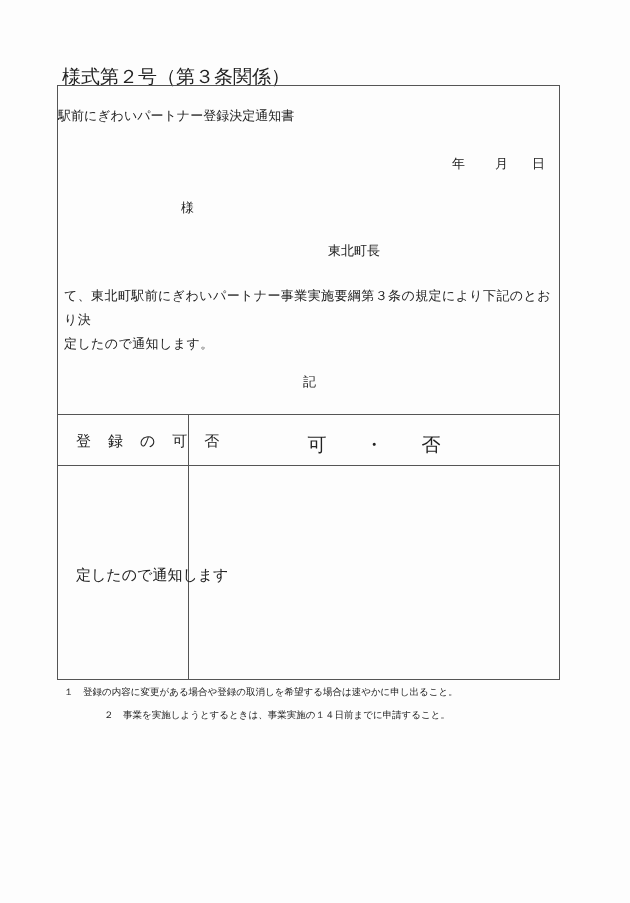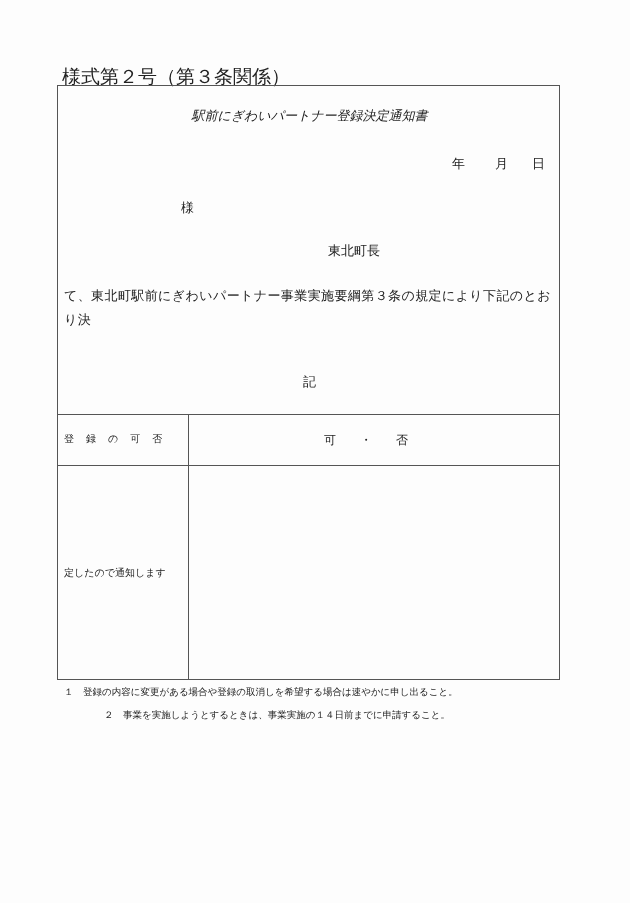--- a/index.html
+++ b/index.html
@@ -7,52 +7,53 @@
     width:630px; height:903px; background:#fdfdfd; position:relative;
     font-family: "DejaVu Serif", "Liberation Serif", serif; color:#222;
     overflow:hidden;
   }
   .abs { position:absolute; white-space:nowrap; }
   .form-label { left:62px; top:64px; font-size:19px; }
   .frame {
     position:absolute; left:57px; top:85px; width:503px; height:595px;
     border:1px solid #555; box-sizing:border-box;
   }
-  .title { left:0; width:503px; top:21px; text-align:center; font-size:13px;font-style:italic; }
+  .title { left:0; width:503px; top:21px; text-align:left; font-size:13px; }
   .date { top:69px; font-size:13px; }
   .addressee { left:123px; top:113px; font-size:13px; }
   .issuer { left:270px; top:156px; font-size:13px;font-family:Liberation Serif, serif; }
   .body-text {
     position:absolute; left:6px; top:198px; width:492px;
     font-size:13px; line-height:24px; white-space:normal; letter-spacing:0.4px;
   }
   .ki { left:0; width:503px; top:287px; text-align:center; font-size:13px; }
   .hline { position:absolute; left:0; width:501px; height:1px; background:#555; }
   .vline { position:absolute; left:130px; width:1px; background:#555; }
-  .cell-label { position:absolute; left:6px; font-size:10px; }
-  .cell-value { position:absolute; left:123px; width:370px; text-align:center; font-size:12px; }
+  .cell-label { position:absolute; left:18px; font-size:15px; }
+  .cell-value { position:absolute; left:131px; width:370px; text-align:center; font-size:19px; }
   .note { left:64px; font-size:9.5px; }
 </style>
 </head>
 <body>
 
 <div class="abs form-label">様式第２号（第３条関係）</div>
 
 <div class="frame">
   <div class="abs title">駅前にぎわいパートナー登録決定通知書</div>
 
   <div class="abs date" style="left:394px;">年</div>
   <div class="abs date" style="left:437px;">月</div>
   <div class="abs date" style="left:474px;">日</div>
 
   <div class="abs addressee">様</div>
   <div class="abs issuer">東北町長</div>
 
   <div class="body-text">
     <div>て、東北町駅前にぎわいパートナー事業実施要綱第３条の規定により下記のとおり決</div>
+    <div>定したので通知します。</div>
   </div>
 
   <div class="abs ki">記</div>
 
   <div class="hline" style="top:328px;"></div>
   <div class="hline" style="top:379px;"></div>
   <div class="vline" style="top:328px; height:266px;"></div>
 
   <div class="cell-label" style="top:346px; letter-spacing:1px;">登　録　の　可　否</div>
   <div class="cell-value" style="top:346px;">可　　・　　否</div>

